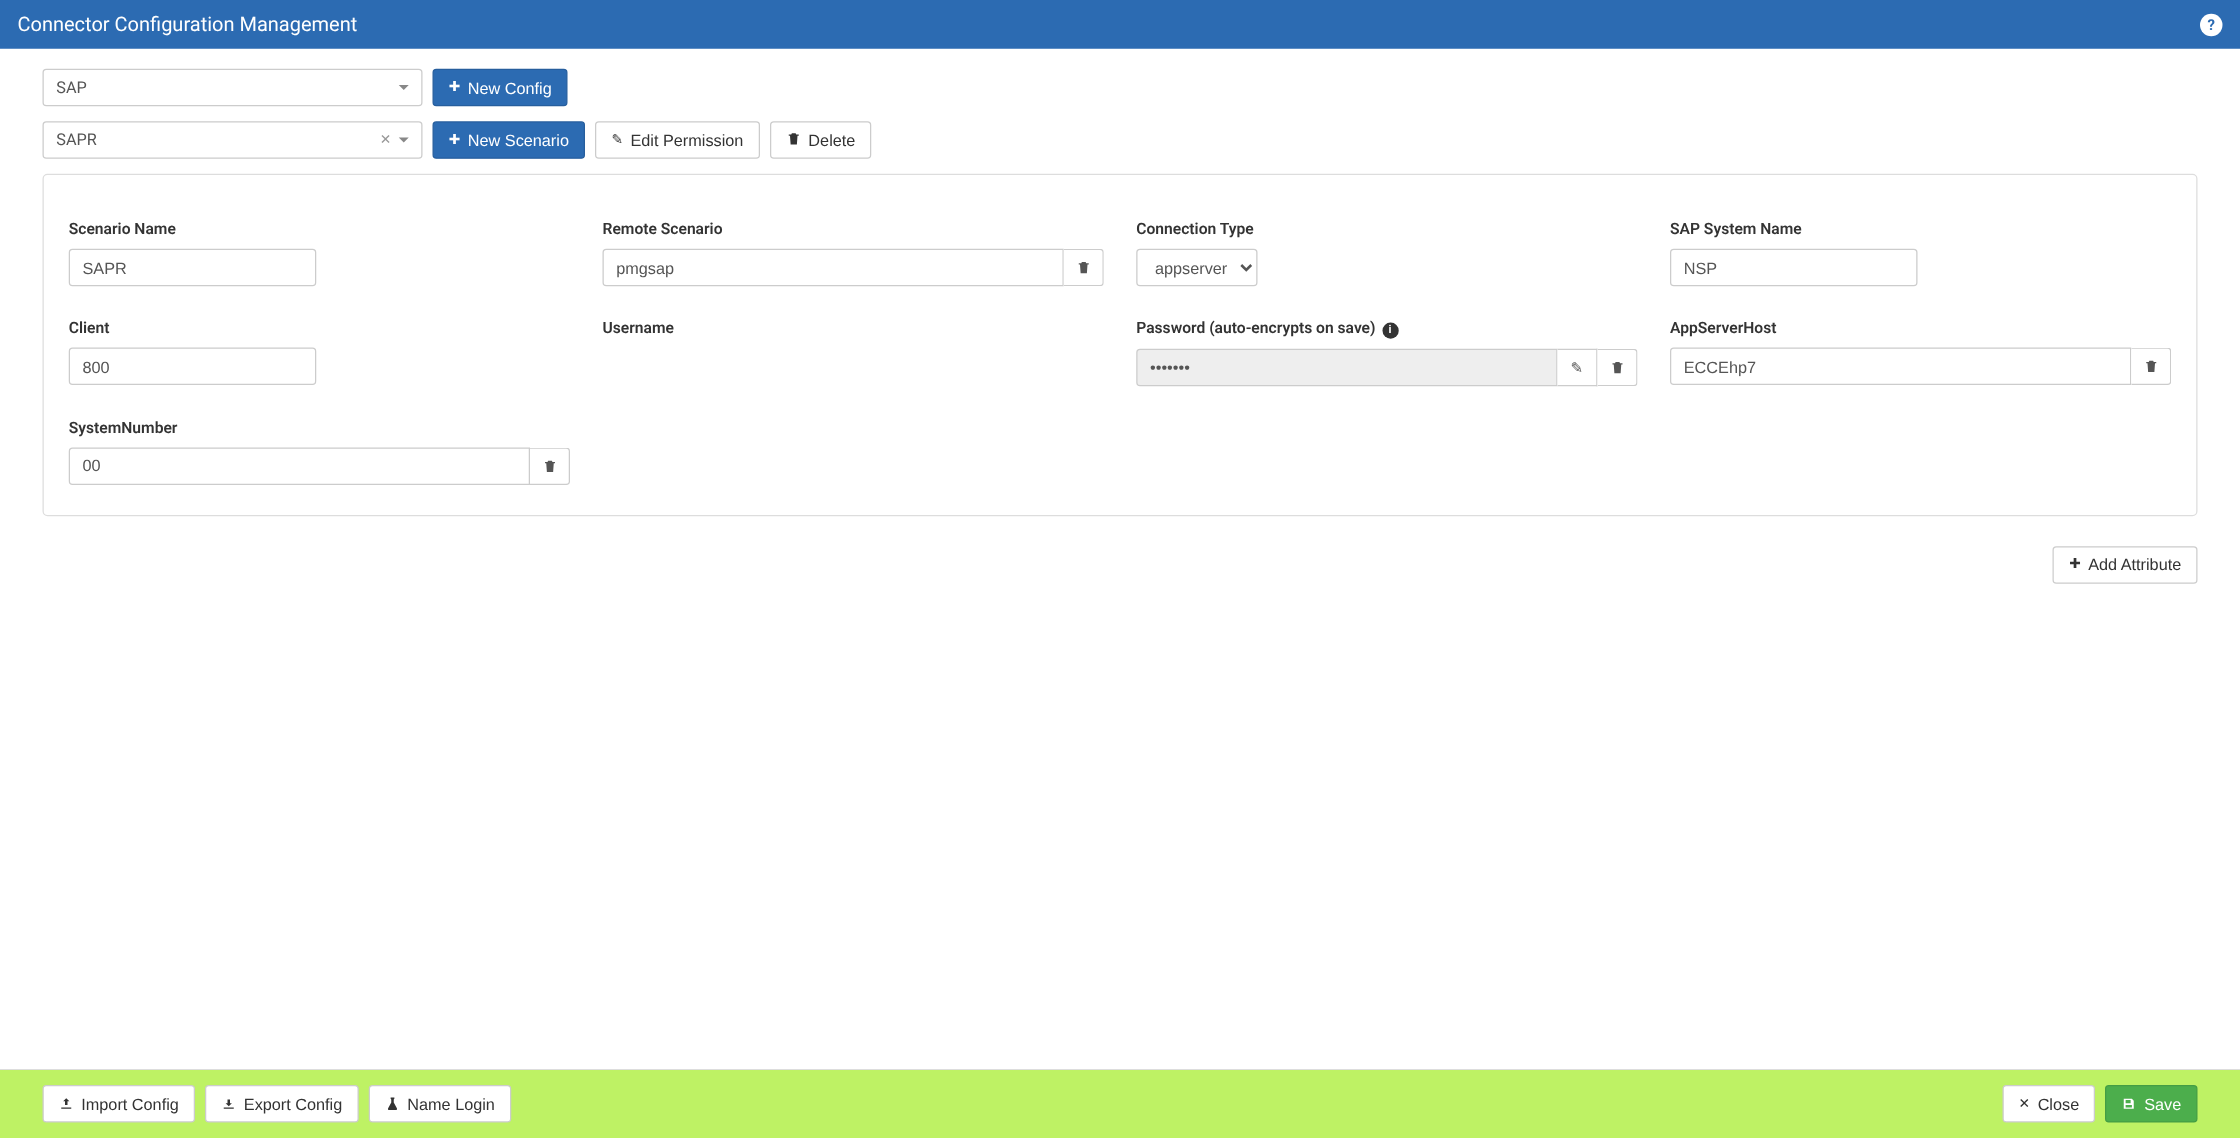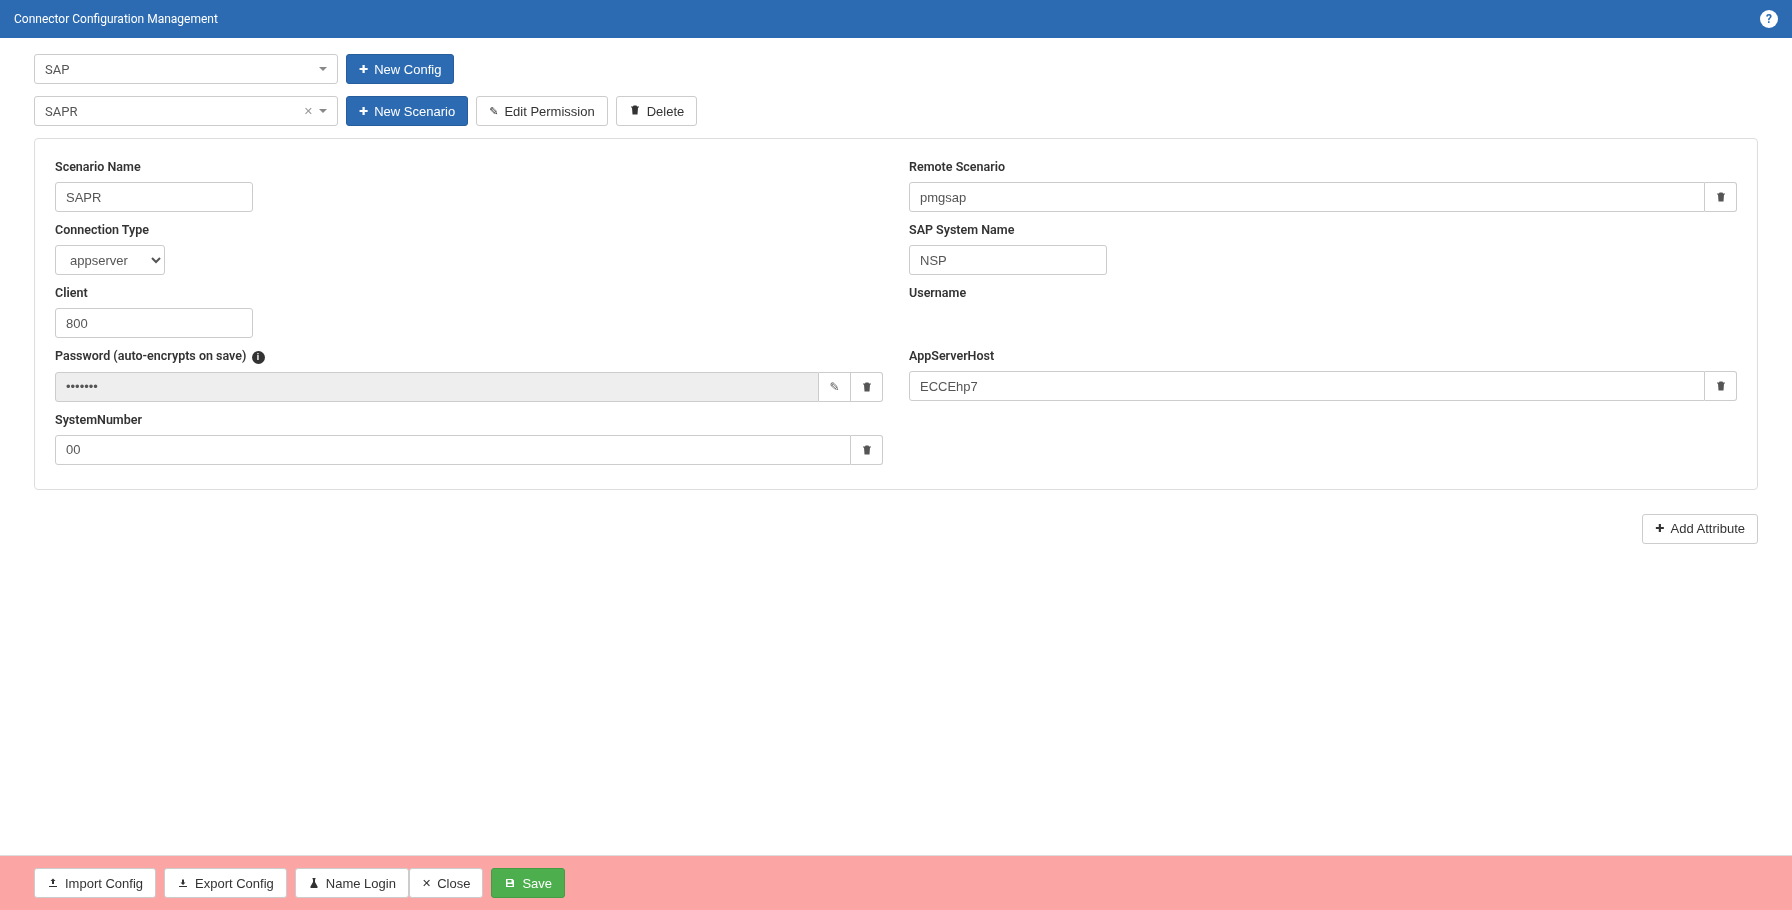--- a/index.html
+++ b/index.html
@@ -11,21 +11,21 @@
   }
   .header {
     background: #2c6bb2;
     color: #fff;
     padding: 10px 14px;
     display: flex;
     align-items: center;
     justify-content: space-between;
   }
   .header-title {
-    font-size: 12px;
+    font-size: 16px;
     font-weight: 400;
   }
   .help-icon {
     width: 18px; height: 18px;
     border-radius: 50%;
     background: #fff;
     color: #2c6bb2;
     display: inline-flex;
     align-items: center;
     justify-content: center;
@@ -106,22 +106,23 @@
     line-height: 1;
   }
   .panel {
     border: 1px solid #ddd;
     border-radius: 4px;
     padding: 20px 20px 24px 20px;
     margin-top: 4px;
   }
   .grid {
     display: grid;
-    grid-template-columns: repeat(2, 1fr);
-    gap: 10px 26px;
+    grid-template-columns: repeat(4, 1fr);
+    gap: 26px 26px;
+    margin-top: 16px;
   }
   .field label {
     display: block;
     font-weight: 600;
     font-size: 12.5px;
     margin-bottom: 8px;
     color: #333;
   }
   .info-icon {
     display: inline-flex;
@@ -146,21 +147,21 @@
     padding: 0 10px;
     font-size: 13px;
     color: #555;
     background: #fff;
   }
   .form-control[readonly] {
     background: #eee;
     color: #555;
   }
   select.form-control {
-    padding-right: 20px;
+    padding-right: 7px;
     appearance: auto;
   }
   .addon-btn {
     width: 32px;
     height: 30px;
     border: 1px solid #ccc;
     border-left: none;
     background: #fff;
     color: #555;
     display: inline-flex;
@@ -180,24 +181,25 @@
   .add-attr-row {
     display: flex;
     justify-content: flex-end;
     margin-top: 24px;
   }
   .footer {
     position: fixed;
     bottom: 0;
     left: 0;
     right: 0;
-    background: #fca5a5;
+    background: #bef264;
     border-top: 1px solid #ddd;
     padding: 12px 34px;
     display: flex;
+    justify-content: space-between;
     align-items: center;
   }
   .footer-left, .footer-right {
     display: flex;
     gap: 8px;
   }
   svg.i { width: 12px; height: 12px; fill: currentColor; }
 </style>
 </head>
 <body>

